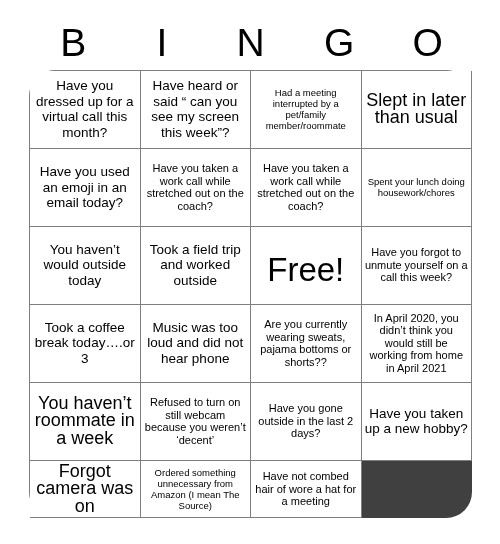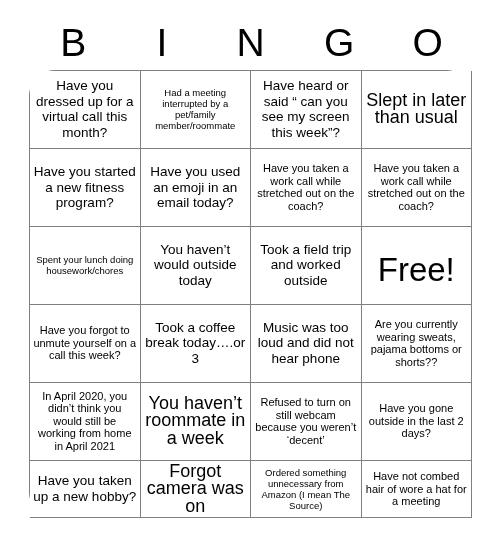--- a/index.html
+++ b/index.html
@@ -91,30 +91,27 @@
     <div class="header-letter">G</div>
     <div class="header-letter">O</div>
   </div>
 
   <div id="grid">
 
     <div class="cell">
         <span class="cell-text sz-md">Have you dressed up for a virtual call this month?</span>
       </div>
     <div class="cell">
+        <span class="cell-text sz-md">Have heard or said “ can you see my screen this week”?</span>
+      </div>
+    <div class="cell">
         <span class="cell-text sz-xs">Had a meeting interrupted by a pet/family member/roommate</span>
       </div>
     <div class="cell">
-        <span class="cell-text sz-md">Have heard or said “ can you see my screen this week”?</span>
-      </div>
-    <div class="cell">
         <span class="cell-text sz-lg">Slept in later than usual</span>
-      </div>
-    <div class="cell">
-        <span class="cell-text sz-md">Have you started a new fitness program?</span>
       </div>
 
     <div class="cell">
         <span class="cell-text sz-md">Have you used an emoji in an email today?</span>
       </div>
     <div class="cell">
         <span class="cell-text sz-sm">Have you taken a work call while stretched out on the coach?</span>
       </div>
     <div class="cell">
         <span class="cell-text sz-sm">Have you taken a work call while stretched out on the coach?</span>

